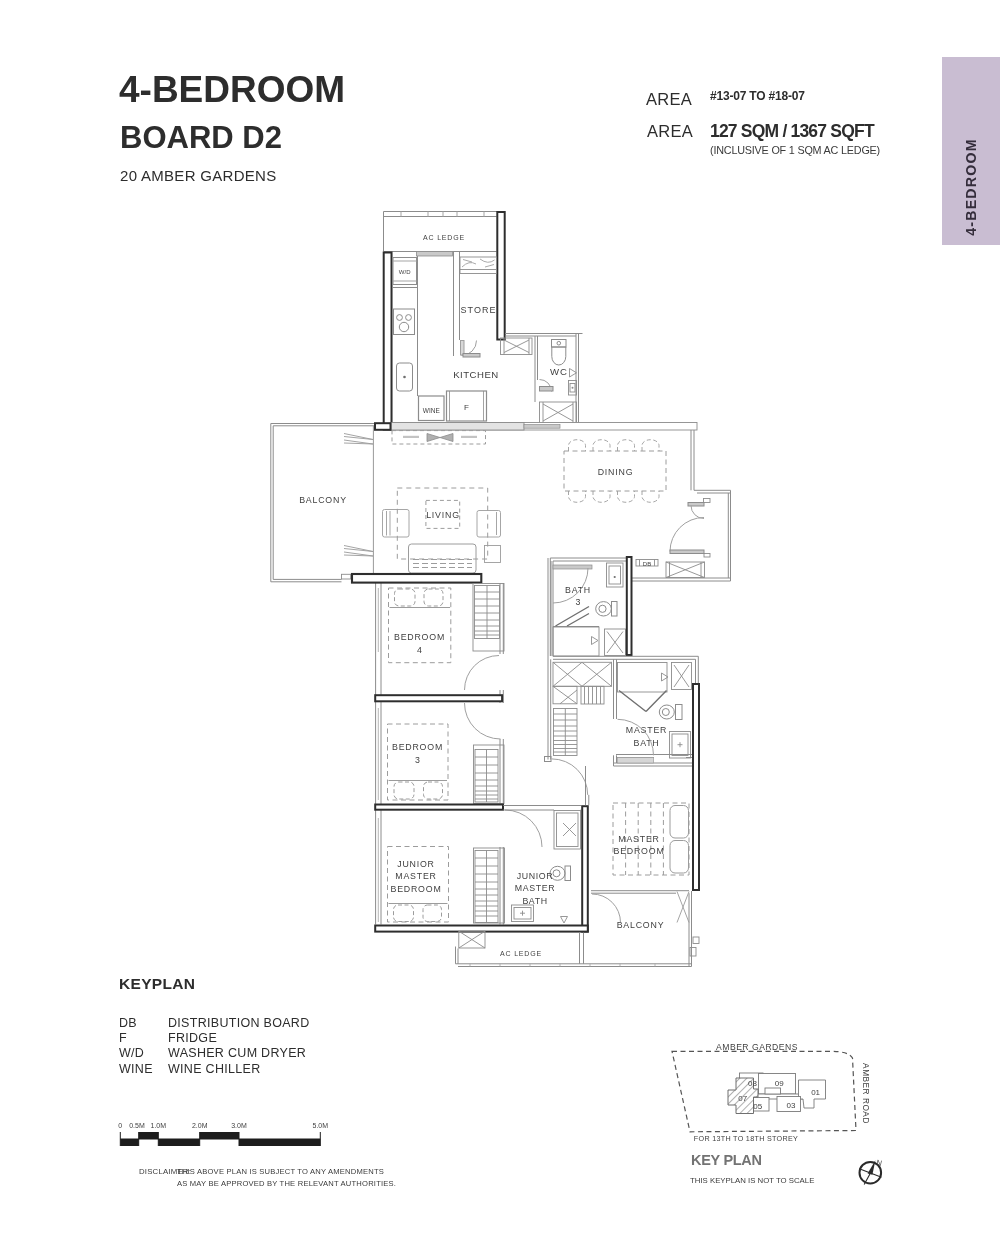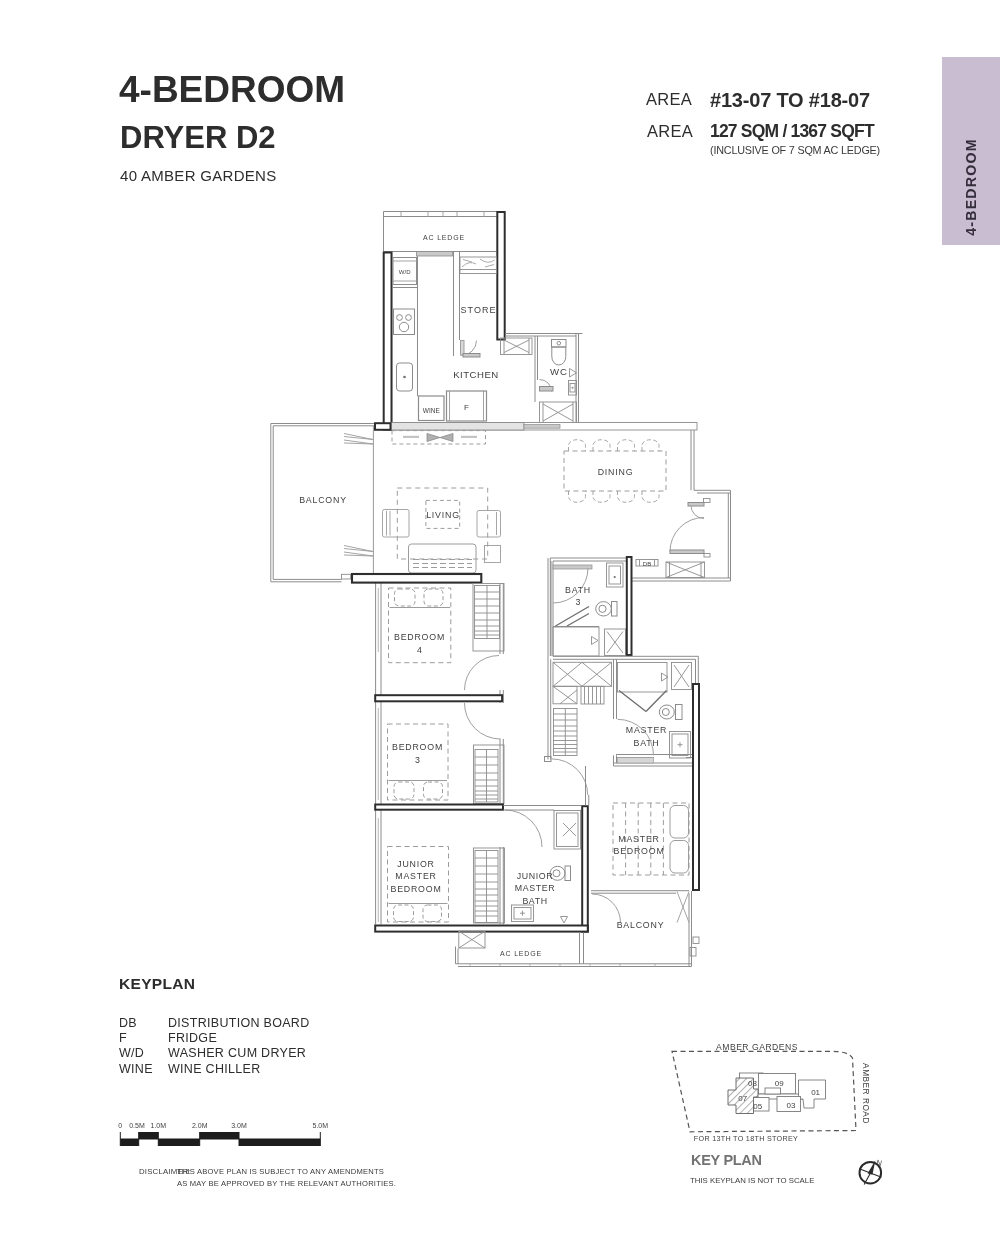--- a/index.html
+++ b/index.html
@@ -5,33 +5,33 @@
   html,body{margin:0;padding:0;}
   body{width:1000px;height:1250px;background:#ffffff;font-family:"Liberation Sans",sans-serif;position:relative;overflow:hidden;color:#2e2e2e;}
   .abs{position:absolute;}
   svg text{font-family:"Liberation Sans",sans-serif;fill:#3f3f3f;}
 </style>
 </head>
 <body>
 
 <div class="abs" id="t1" style="left:119px;top:69px;font-size:37px;font-weight:700;letter-spacing:0px;color:#2d2d2d;">4-BEDROOM</div>
 
-<div class="abs" id="t2" style="left:120px;top:120px;font-size:31px;font-weight:700;letter-spacing:0px;color:#2d2d2d;">DRYER D2</div>
-
-<div class="abs" id="t3" style="left:120px;top:167px;font-size:15px;font-weight:400;letter-spacing:0.3px;color:#2d2d2d;">40 AMBER GARDENS</div>
+<div class="abs" id="t2" style="left:120px;top:120px;font-size:31px;font-weight:700;letter-spacing:0px;color:#2d2d2d;">BOARD D2</div>
+
+<div class="abs" id="t3" style="left:120px;top:167px;font-size:15px;font-weight:400;letter-spacing:0.3px;color:#2d2d2d;">20 AMBER GARDENS</div>
 
 <div class="abs" style="left:646px;top:89.5px;font-size:16.5px;letter-spacing:0.3px;color:#2d2d2d;">AREA</div>
 
-<div class="abs" id="t4" style="left:710px;top:88.5px;font-size:20px;font-weight:600;letter-spacing:-0.2px;color:#2d2d2d;">#13-07 TO #18-07</div>
+<div class="abs" id="t4" style="left:710px;top:88.5px;font-size:12px;font-weight:600;letter-spacing:-0.2px;color:#2d2d2d;">#13-07 TO #18-07</div>
 
 <div class="abs" style="left:647px;top:122px;font-size:16.5px;letter-spacing:0.3px;color:#2d2d2d;">AREA</div>
 
 <div class="abs" id="t5" style="left:710px;top:121px;font-size:17.5px;font-weight:600;letter-spacing:-0.8px;color:#2d2d2d;">127 SQM / 1367 SQFT</div>
 
-<div class="abs" id="t6" style="left:710px;top:143.5px;font-size:10.8px;letter-spacing:-0.2px;color:#3a3a3a;">(INCLUSIVE OF 7 SQM AC LEDGE)</div>
+<div class="abs" id="t6" style="left:710px;top:143.5px;font-size:10.8px;letter-spacing:-0.2px;color:#3a3a3a;">(INCLUSIVE OF 1 SQM AC LEDGE)</div>
 
 <div class="abs" style="left:942px;top:56.5px;width:58px;height:188px;background:#c9bdd2;">
   <span class="abs" style="left:50%;top:130.5px;transform:translate(-50%,-50%) rotate(-90deg);white-space:nowrap;font-size:14.2px;font-weight:700;letter-spacing:1.2px;color:#342d3b;">4-BEDROOM</span>
 </div>
 
 <div class="abs" style="left:119px;top:974.5px;font-size:15.5px;font-weight:700;letter-spacing:0.3px;color:#2d2d2d;">KEYPLAN</div>
 
 <div class="abs" style="left:119px;top:1016px;font-size:12.5px;line-height:15.2px;letter-spacing:0.3px;color:#2d2d2d;">
   <div>DB</div>
     <div>F</div>

